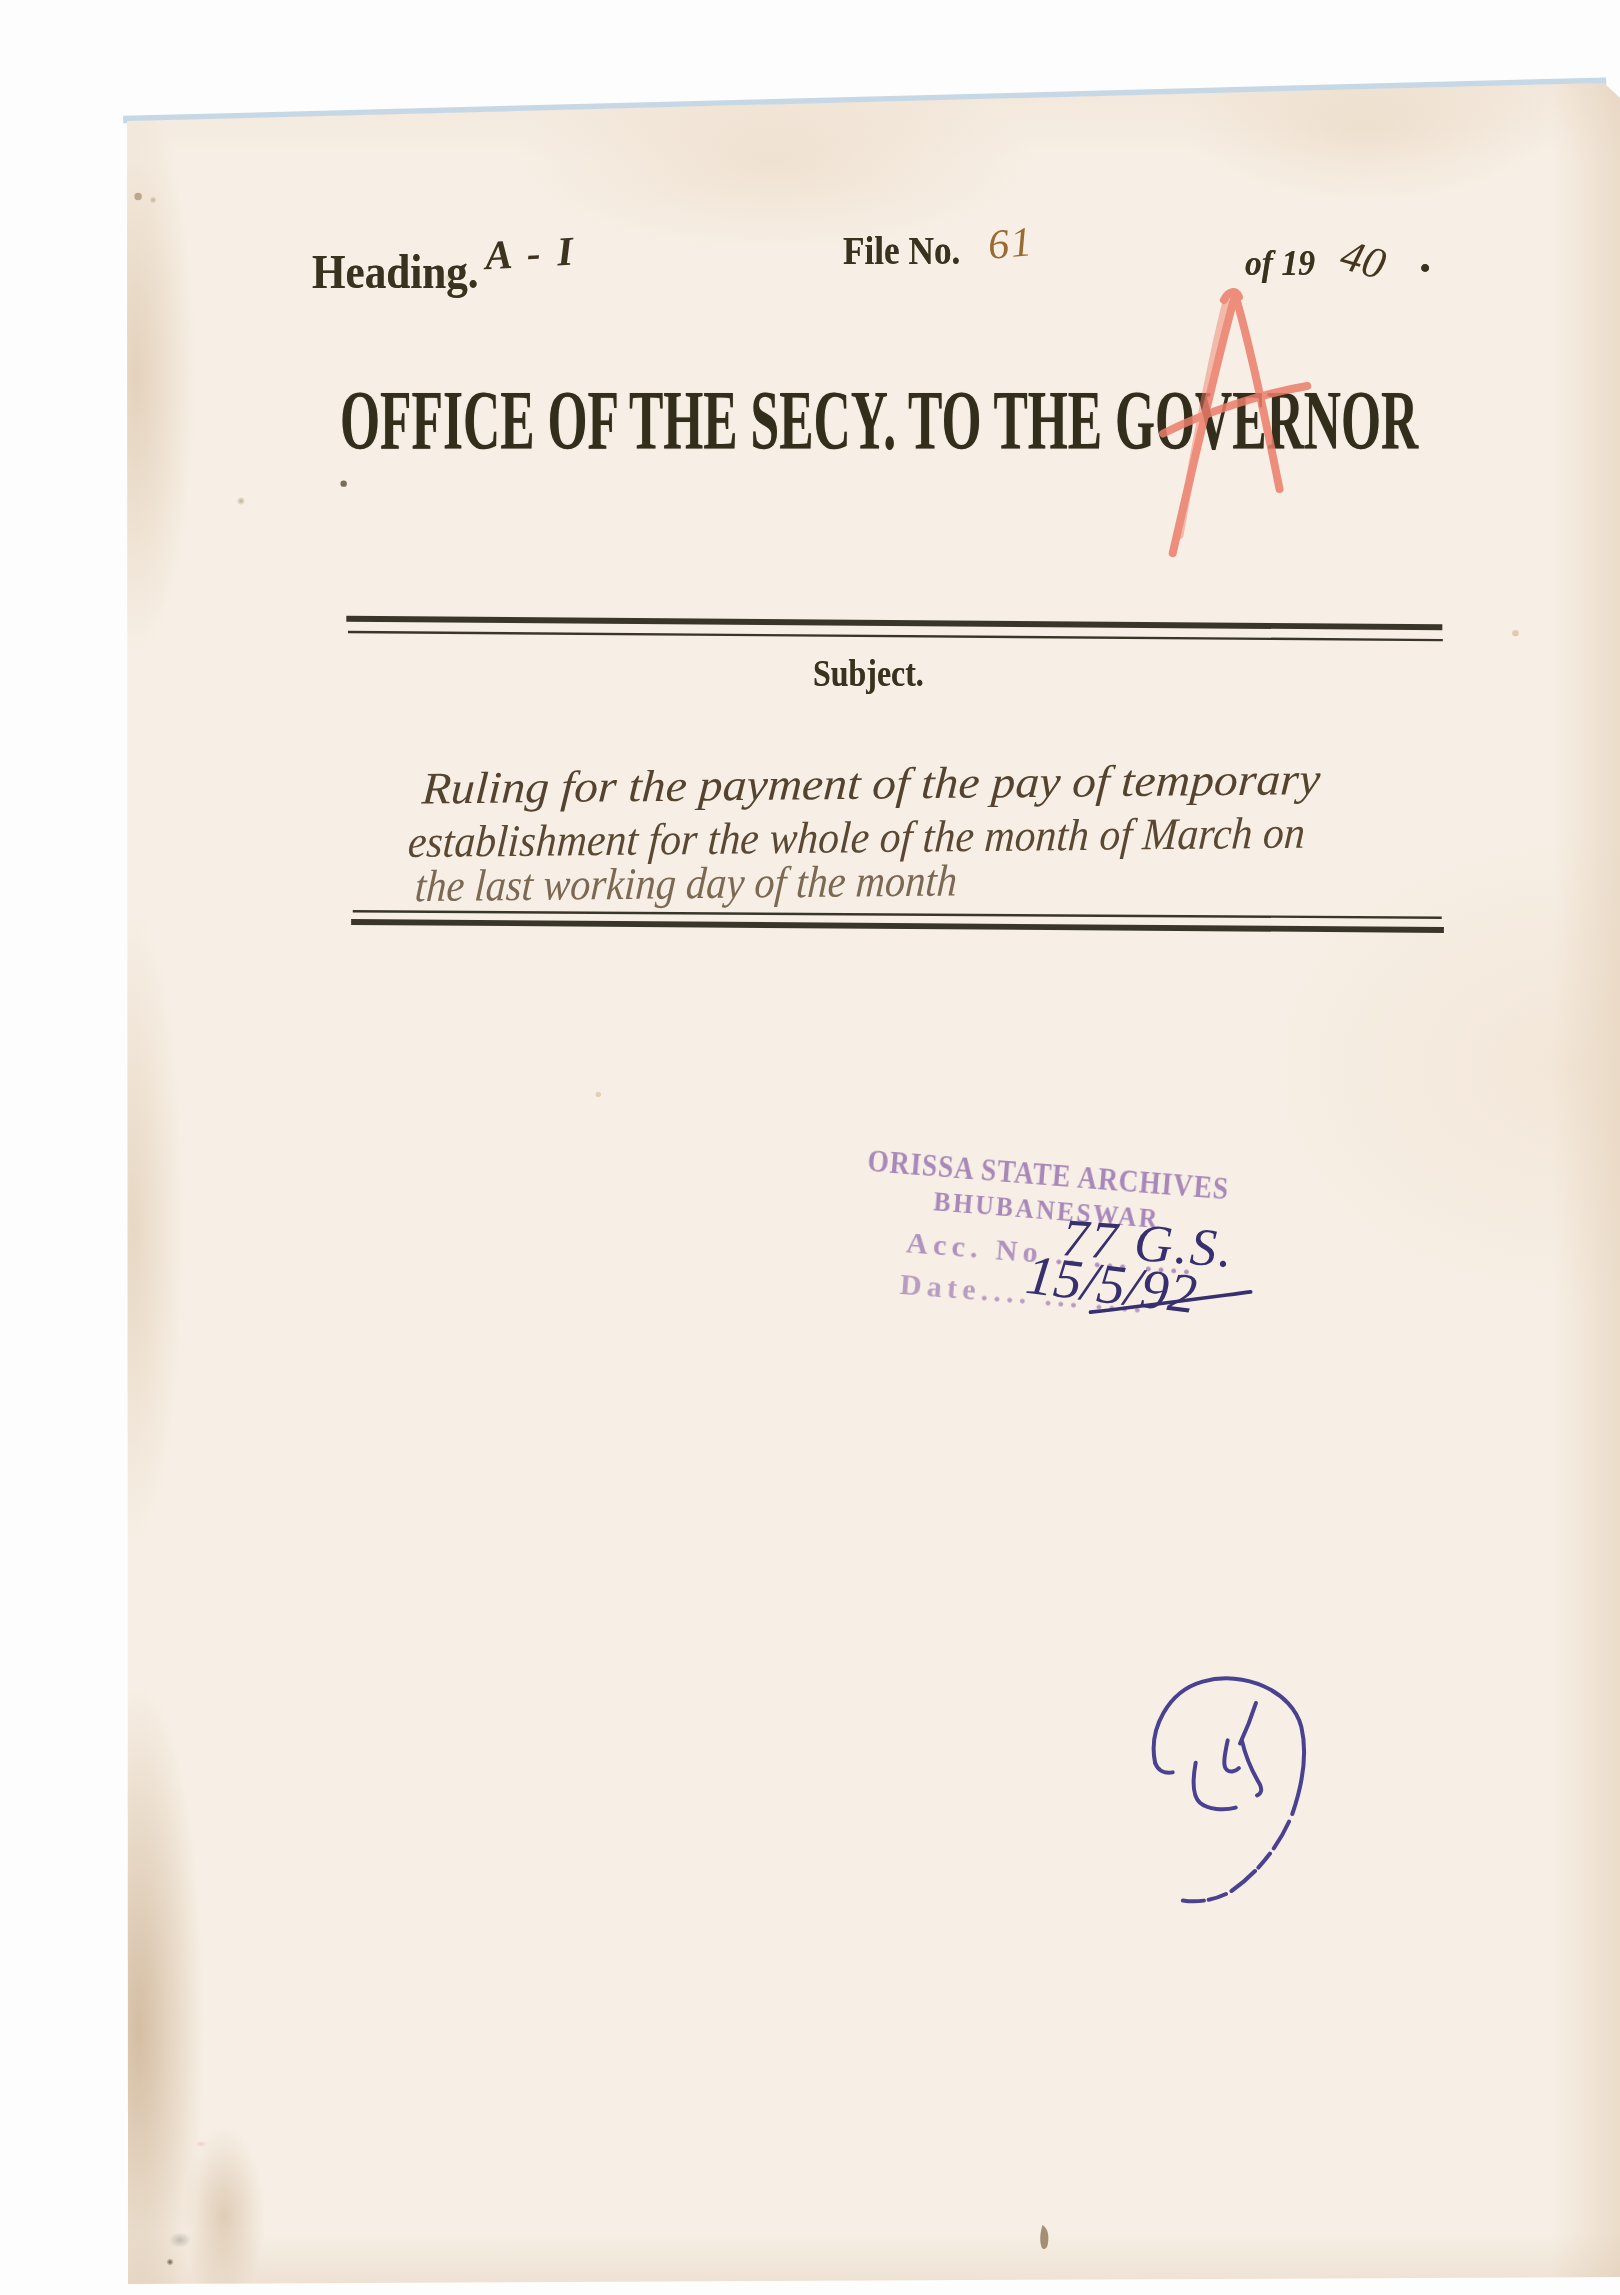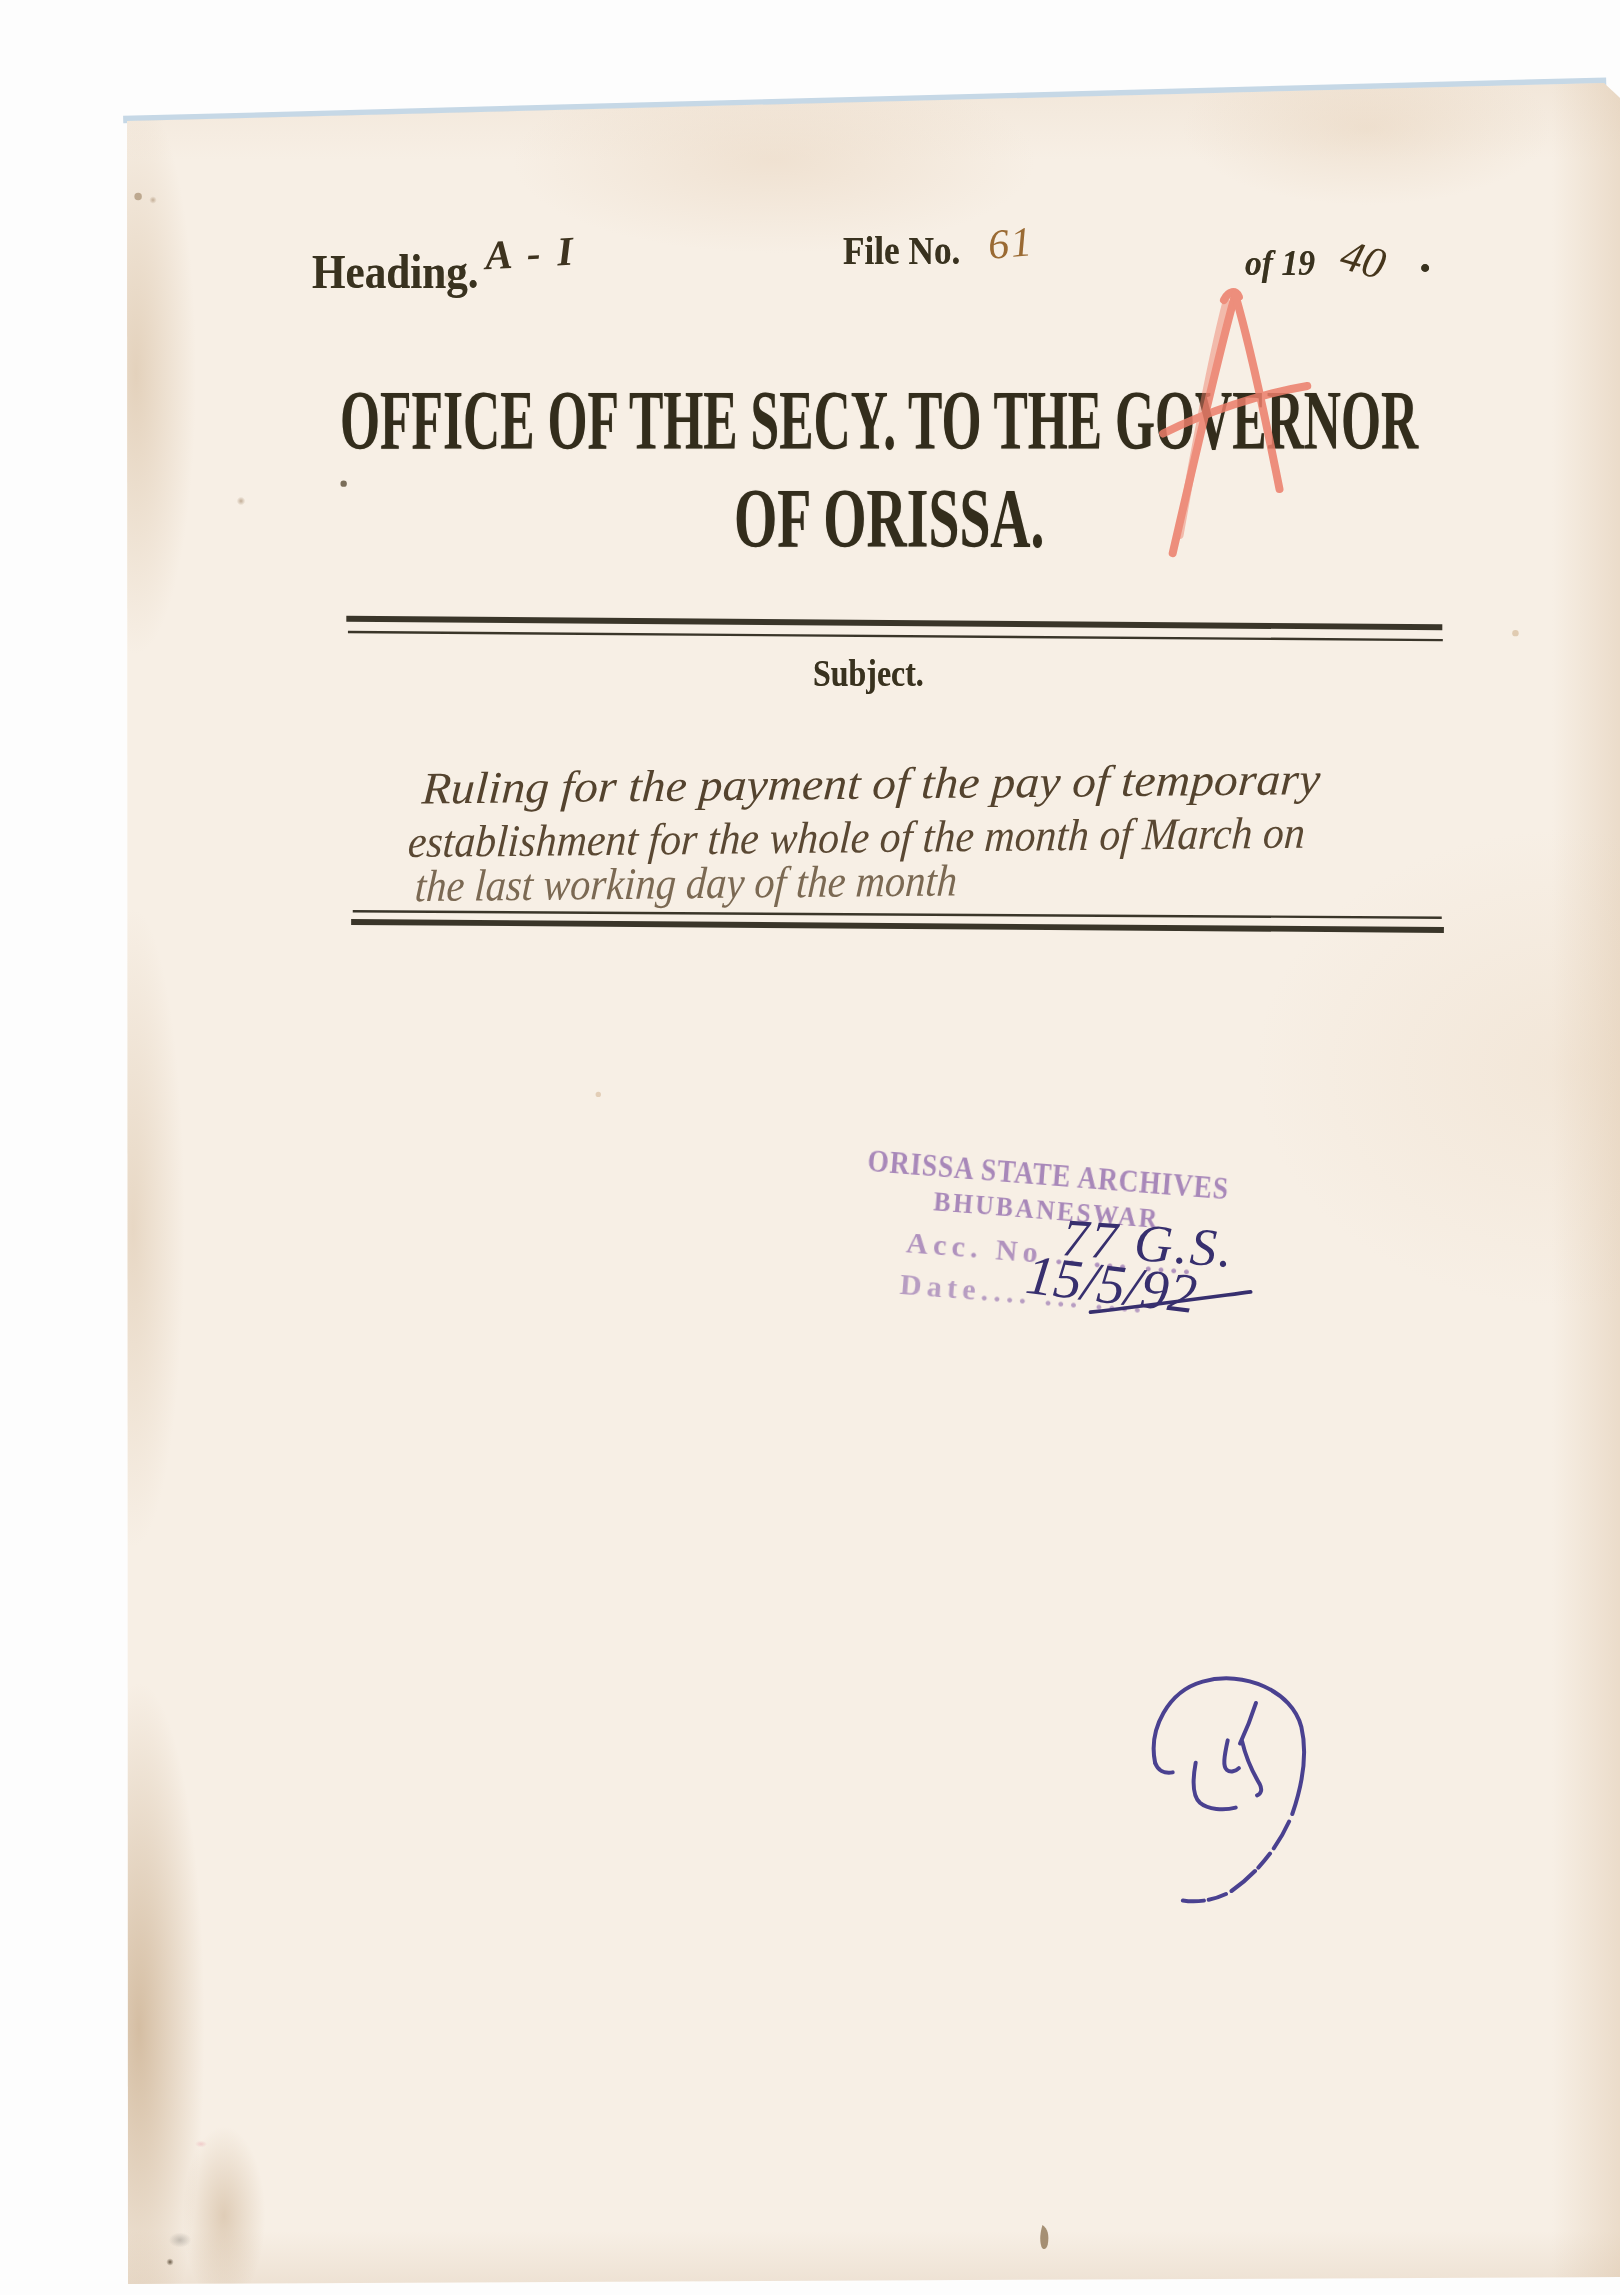--- a/index.html
+++ b/index.html
@@ -71,23 +71,20 @@
     <div class="t serifB ink" style="left:1245px;top:246px;font-size:35px;font-style:italic;">
       <span class="sx" style="transform:scaleX(.96);">of 19</span>
     </div>
     <div class="hand" style="left:1341px;top:238px;font-size:44px;color:#46361c;
          transform:rotate(16deg);">40</div>
     <div class="t serifB ink" style="left:1419px;top:231px;font-size:49px;">.</div>
 
     <div class="t serifB titleInk" style="left:340px;top:379px;font-size:84px;">
       <span class="sx" style="transform:scaleX(.613);">OFFICE OF THE SECY. TO THE GOVERNOR</span>
     </div>
-    <div class="t serifB titleInk" style="left:734px;top:477px;font-size:84px;">
-      <span class="sx" style="transform:scaleX(.663);">OF ORISSA.</span>
-    </div>
 
     <div class="t serifB ink" style="left:813px;top:654px;font-size:38px;">
       <span class="sx" style="transform:scaleX(.84);">Subject.</span>
     </div>
 
     <div class="hand" style="left:422px;top:762px;font-size:45px;color:#54432e;
          transform:rotate(-.6deg) skewX(-4deg);">
       <span class="sx" style="transform:scaleX(1.06);">Ruling for the payment of the pay of temporary</span>
     </div>
     <div class="hand" style="left:408px;top:815px;font-size:45px;color:#5a4833;

